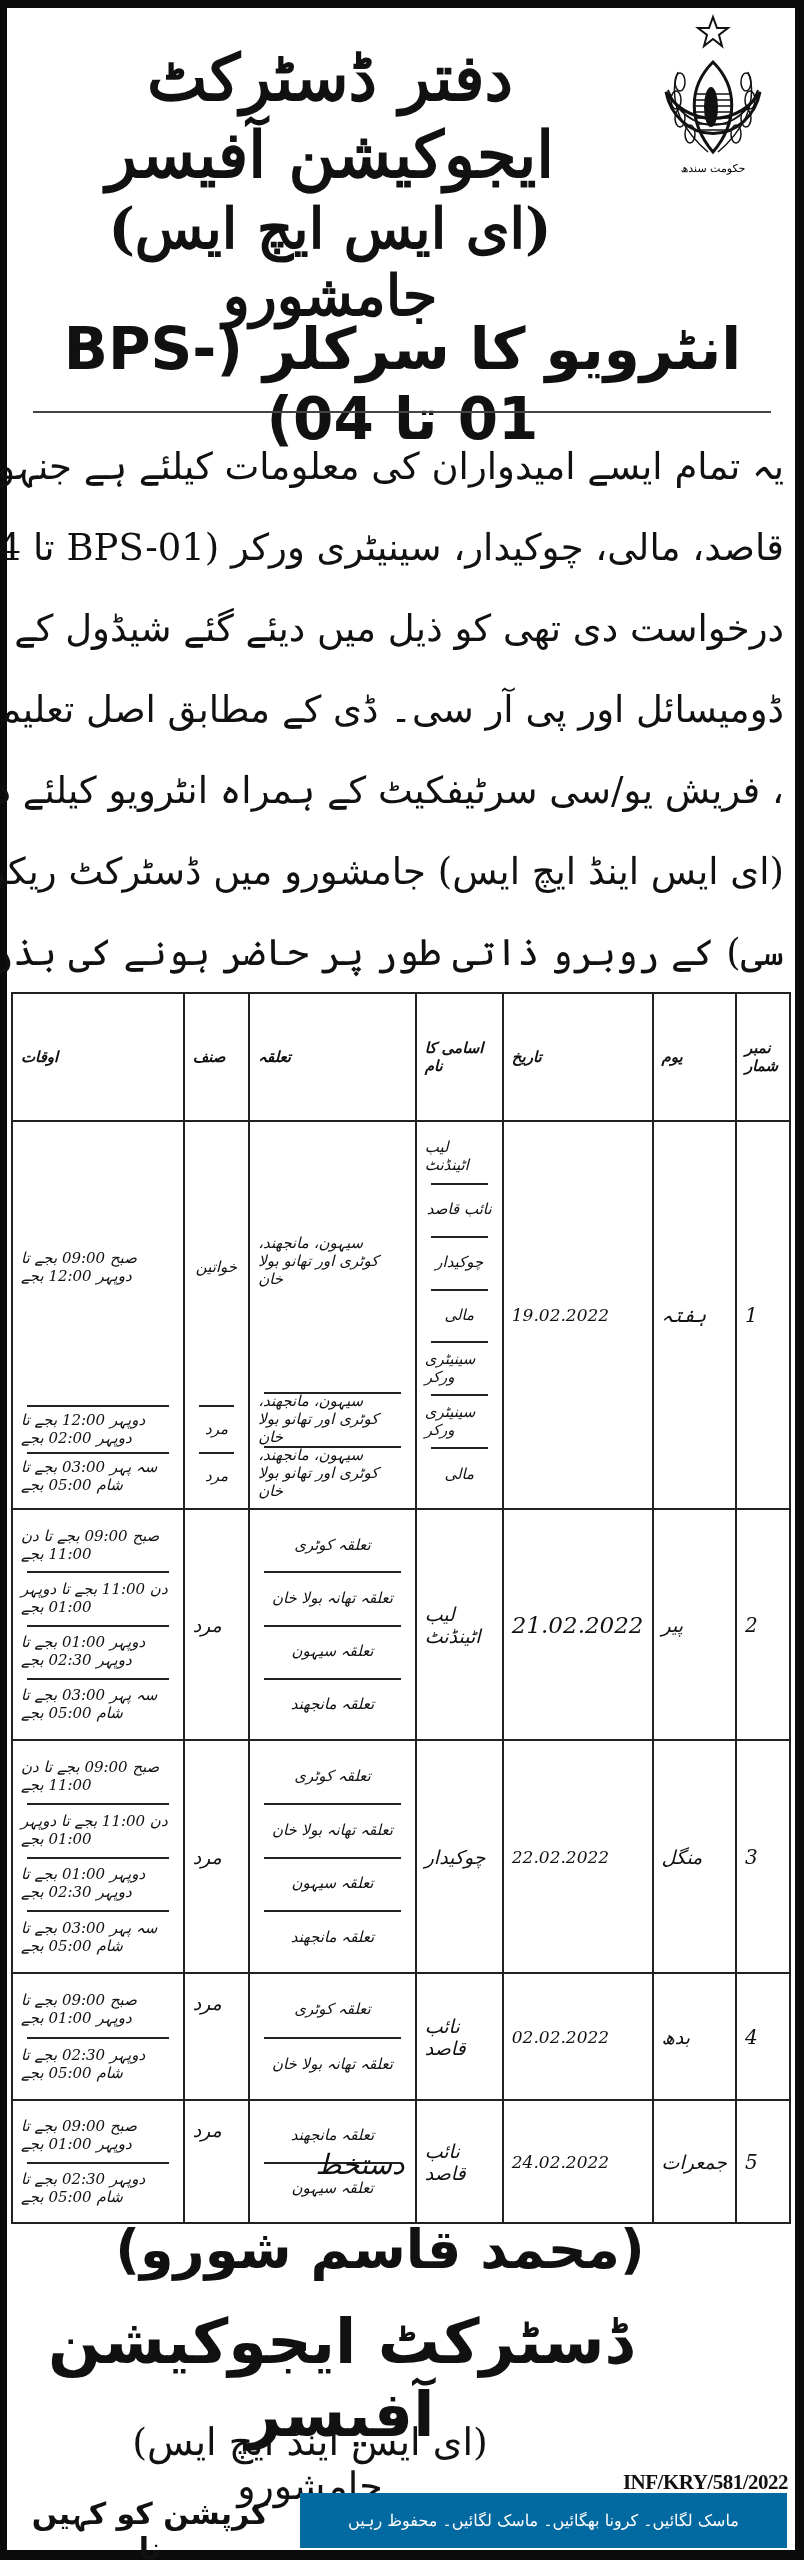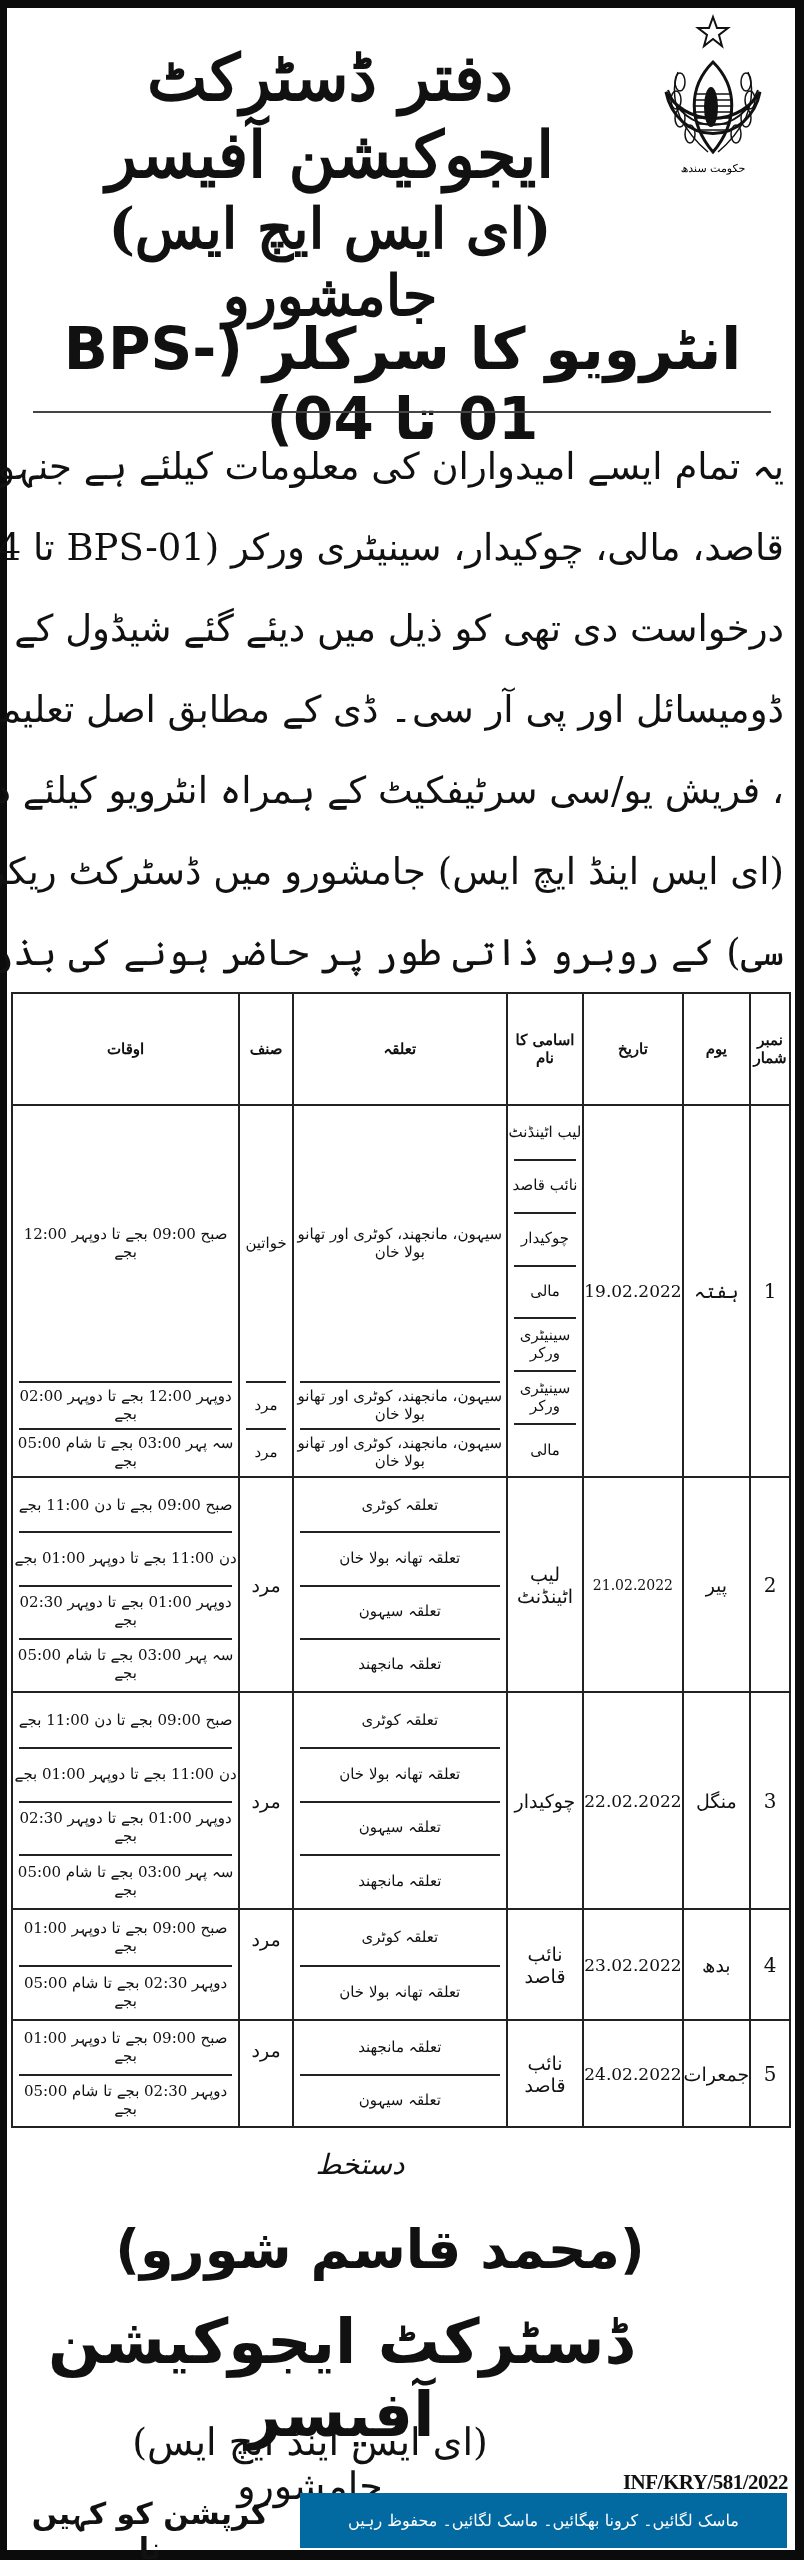--- a/index.html
+++ b/index.html
@@ -10,21 +10,21 @@
   .abs { position:absolute; }
   .rtl { direction:rtl; unicode-bidi:plaintext; }
   .title1 { left:50px; top:40px; width:560px; text-align:center; font-family:"DejaVu Serif", serif; font-size:64px; line-height:1.2; font-weight:bold; }
   .title2 { left:50px; top:195px; width:560px; text-align:center; font-family:"DejaVu Serif", serif; font-size:56px; line-height:1.2; font-weight:bold; }
   .logo { left:648px; top:12px; width:130px; height:175px; }
   .heading { left:30px; top:315px; width:745px; text-align:center; font-family:"DejaVu Sans", sans-serif; font-weight:bold; font-size:58px; line-height:1.2; }
   .hdivider { left:33px; top:411px; width:738px; height:2px; background:#444; }
   .para { left:14px; top:426px; width:770px; font-family:"DejaVu Serif", serif; font-size:37px; line-height:81px; text-align:justify; text-align-last:right; }
   .para .line { display:block; white-space:nowrap; text-align:right; }
   table.sched { position:absolute; left:11px; top:992px; width:780px; border-collapse:collapse; direction:rtl; font-family:"DejaVu Serif", serif; }
-  table.sched th, table.sched td { border:2px solid #222; text-align:center; vertical-align:middle; padding:0; }
+  table.sched th, table.sched td { border:2px solid #222; text-align:left; vertical-align:middle; padding:8px;font-style:italic; }
   table.sched th { height:110px; font-size:15px; font-weight:bold; }
   .c-no { width:38px; } .c-day { width:60px; } .c-date { width:95px; } .c-post { width:75px; }
   .c-tal { width:217px; } .c-gen { width:52px; } .c-time { width:231px; }
   .sub { display:flex; flex-direction:column; height:100%; }
   .sub > div { flex:1; display:flex; align-items:center; justify-content:center; font-size:15px; position:relative; }
   .sub > div + div::before { content:""; position:absolute; top:0; left:6px; right:6px; height:2px; background:#222; }
   .cell-text { font-size:19px; }
   .sig { left:260px; top:2128px; width:200px; text-align:center; font-family:"DejaVu Serif", serif; font-style:italic; font-size:28px;margin-top:20px; }
   .name { left:100px; top:2218px; width:560px; text-align:center; font-family:"DejaVu Sans", sans-serif; font-weight:bold; font-size:54px; }
   .desig { left:30px; top:2305px; width:620px; text-align:center; font-family:"DejaVu Sans", sans-serif; font-weight:bold; font-size:62px; }
@@ -134,21 +134,21 @@
           <div style="flex:5.2;">صبح 09:00 بجے تا دوپہر 12:00 بجے</div>
           <div style="flex:0.9;">دوپہر 12:00 بجے تا دوپہر 02:00 بجے</div>
           <div style="flex:0.9;">سہ پہر 03:00 بجے تا شام 05:00 بجے</div>
         </div>
       </td>
     </tr>
 
     <tr style="height:213px;">
       <td class="cell-text" style="font-size:20px;">2</td>
       <td class="cell-text">پیر</td>
-      <td class="cell-text" style="font-size:14px;">21.02.2022</td>
+      <td class="cell-text" style="font-size:23px;">21.02.2022</td>
       <td class="cell-text">لیب اٹینڈنٹ</td>
       <td style="height:213px;">
         <div class="sub">
           <div>تعلقہ کوٹری</div>
           <div>تعلقہ تھانہ بولا خان</div>
           <div>تعلقہ سیہون</div>
           <div>تعلقہ مانجھند</div>
         </div>
       </td>
       <td class="cell-text">مرد</td>
@@ -182,21 +182,21 @@
           <div>دن 11:00 بجے تا دوپہر 01:00 بجے</div>
           <div>دوپہر 01:00 بجے تا دوپہر 02:30 بجے</div>
           <div>سہ پہر 03:00 بجے تا شام 05:00 بجے</div>
         </div>
       </td>
     </tr>
 
     <tr style="height:109px;">
       <td class="cell-text" style="font-size:20px;">4</td>
       <td class="cell-text">بدھ</td>
-      <td class="cell-text" style="font-size:17px;">23.02.2022</td>
+      <td class="cell-text" style="font-size:17px;">02.02.2022</td>
       <td class="cell-text">نائب قاصد</td>
       <td style="height:109px;">
         <div class="sub">
           <div>تعلقہ کوٹری</div>
           <div>تعلقہ تھانہ بولا خان</div>
         </div>
       </td>
       <td class="cell-text" style="vertical-align:top;padding-top:18px;">مرد</td>
       <td style="height:109px;">
         <div class="sub">

